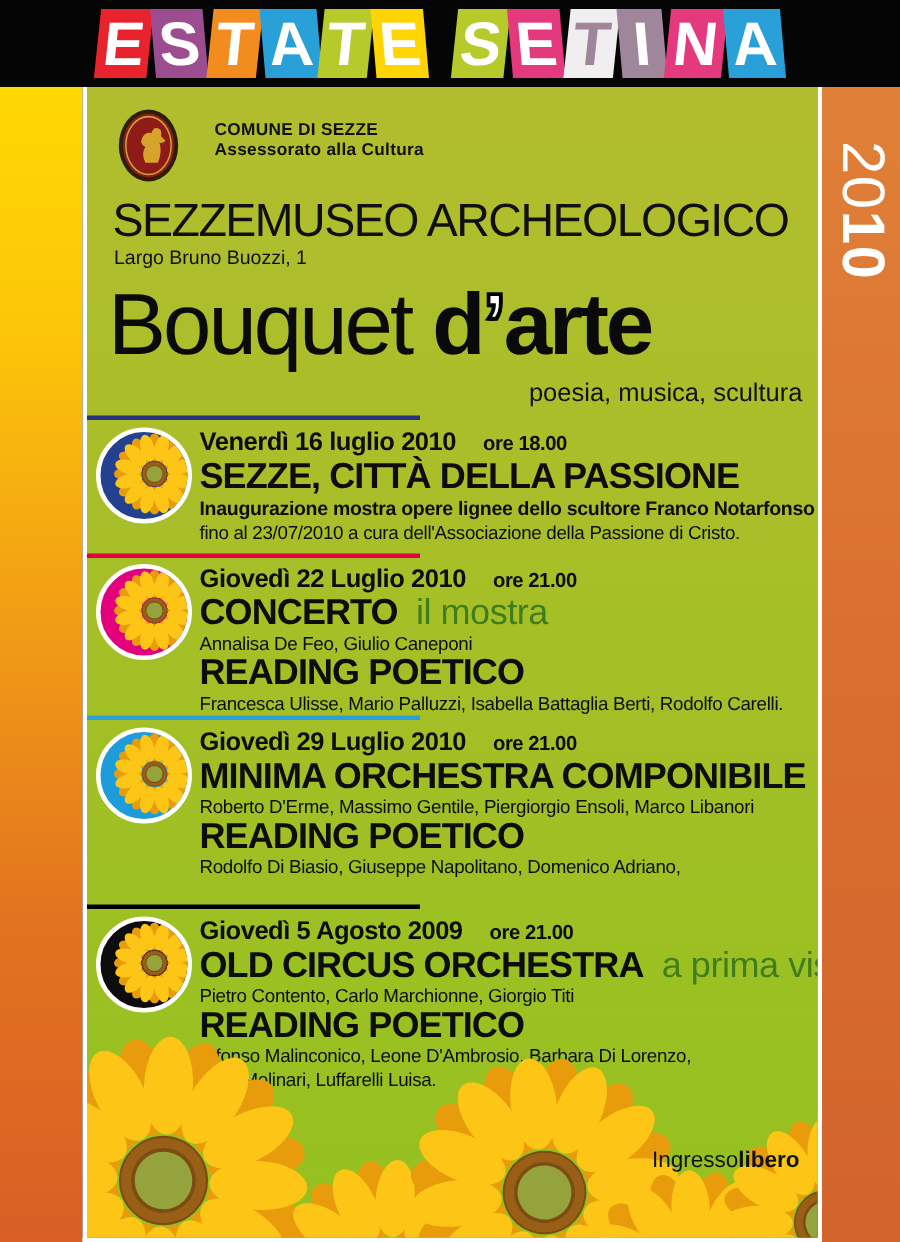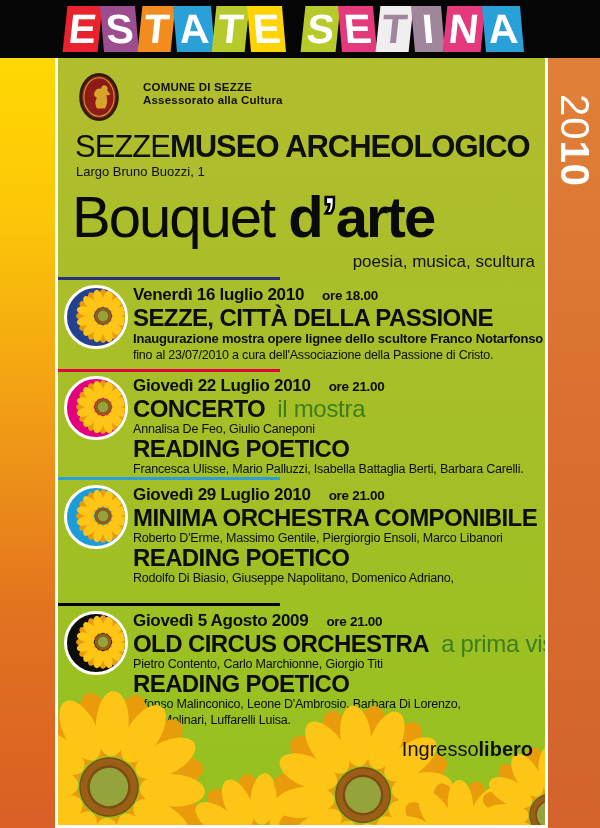--- a/index.html
+++ b/index.html
@@ -31,21 +31,21 @@
   .panel{position:absolute;left:55px;top:58px;width:493px;bottom:0;
          border-left:3px solid #fff;border-right:3px solid #fff;border-bottom:3px solid #fff;
          background:linear-gradient(180deg,#b2bd2e 0%,#a6bf27 45%,#94c11f 100%);overflow:hidden;}
 
   .crest-row{position:absolute;left:20px;top:14px;display:flex;gap:23px;}
   .crest{width:42px;height:50px;}
   .muni{margin-top:9px;font-weight:700;font-size:11.5px;line-height:13px;color:#111;letter-spacing:.2px;}
 
   .venue{position:absolute;left:17px;top:72px;font-size:31px;line-height:34px;color:#101010;
          letter-spacing:-1px;white-space:nowrap;}
-  .venue .b{font-weight:700;}
+  .venue .b{font-weight:400;}
   .addr{position:absolute;left:18px;top:106px;font-size:13px;color:#101010;}
 
   .mtitle{position:absolute;left:14px;top:127px;font-size:58px;line-height:64px;color:#0a0a0a;
           letter-spacing:-2px;white-space:nowrap;}
   .mtitle .b{font-weight:700;}
   .apos{font-weight:700;color:#ffffff;-webkit-text-stroke:2.5px #000;
         text-shadow:-1px -1px 0 #000,1px -1px 0 #000,-1px 1px 0 #000,1px 1px 0 #000;}
   .subtitle{position:absolute;right:10px;top:194px;font-size:17px;color:#111;}
 
   .divider{position:absolute;left:0;width:222px;height:3px;}
@@ -55,21 +55,21 @@
   .eicon svg{position:absolute;left:9px;top:1px;width:54px;height:54px;}
 
   .event{position:absolute;left:75px;width:412px;color:#0d0d0d;}
   .dateline{font-weight:700;font-size:17px;line-height:20px;letter-spacing:-.3px;white-space:nowrap;}
   .dateline .time{font-size:13.5px;margin-left:18px;}
   .etitle{font-weight:700;font-size:24px;line-height:24px;letter-spacing:-.6px;white-space:nowrap;}
   .suffix{font-weight:400;color:#3f7d1d;letter-spacing:-.3px;}
   .names{font-size:12.5px;line-height:16px;letter-spacing:-.2px;white-space:nowrap;}
   .names.b{font-weight:700;font-size:13px;line-height:17px;}
 
-  .ingresso{position:absolute;right:12px;top:680px;font-size:20px;color:#111;z-index:5;margin-left:35px;}
+  .ingresso{position:absolute;right:12px;top:707px;font-size:15px;color:#111;z-index:5;margin-left:35px;}
   .ingresso .b{font-weight:700;}
 
   .flower{position:absolute;z-index:2;}
 </style>
 </head>
 <body>
 
 <svg width="0" height="0" style="position:absolute" aria-hidden="true">
   <defs>
     <g id="sf">
@@ -176,21 +176,21 @@
     <div class="eicon" style="top: 318px; background-color: rgb(226, 0, 125);">
         <svg viewBox="-50 -50 100 100">
           <use href="#sf"></use>
         </svg>
       </div>
     <div class="event" style="top:318px">
       <div class="dateline"><span>Giovedì 22 Luglio 2010</span><span class="time">ore 21.00</span></div>
       <div class="etitle"><span>CONCERTO</span>&nbsp;&nbsp;<span class="suffix">il mostra</span></div>
       <div class="names">Annalisa De Feo, Giulio Caneponi</div>
       <div class="etitle">READING POETICO</div>
-      <div class="names">Francesca Ulisse, Mario Palluzzi, Isabella Battaglia Berti, Barbara Carelli.</div>
+      <div class="names">Francesca Ulisse, Mario Palluzzi, Isabella Battaglia Berti, Rodolfo Carelli.</div>
     </div>
 
     <div class="divider" style="top: 419px; background-color: rgb(43, 159, 217);"></div>
     <div class="eicon" style="top: 427px; background-color: rgb(30, 156, 217);">
         <svg viewBox="-50 -50 100 100">
           <use href="#sf"></use>
         </svg>
       </div>
     <div class="event" style="top:427px">
       <div class="dateline"><span>Giovedì 29 Luglio 2010</span><span class="time">ore 21.00</span></div>

